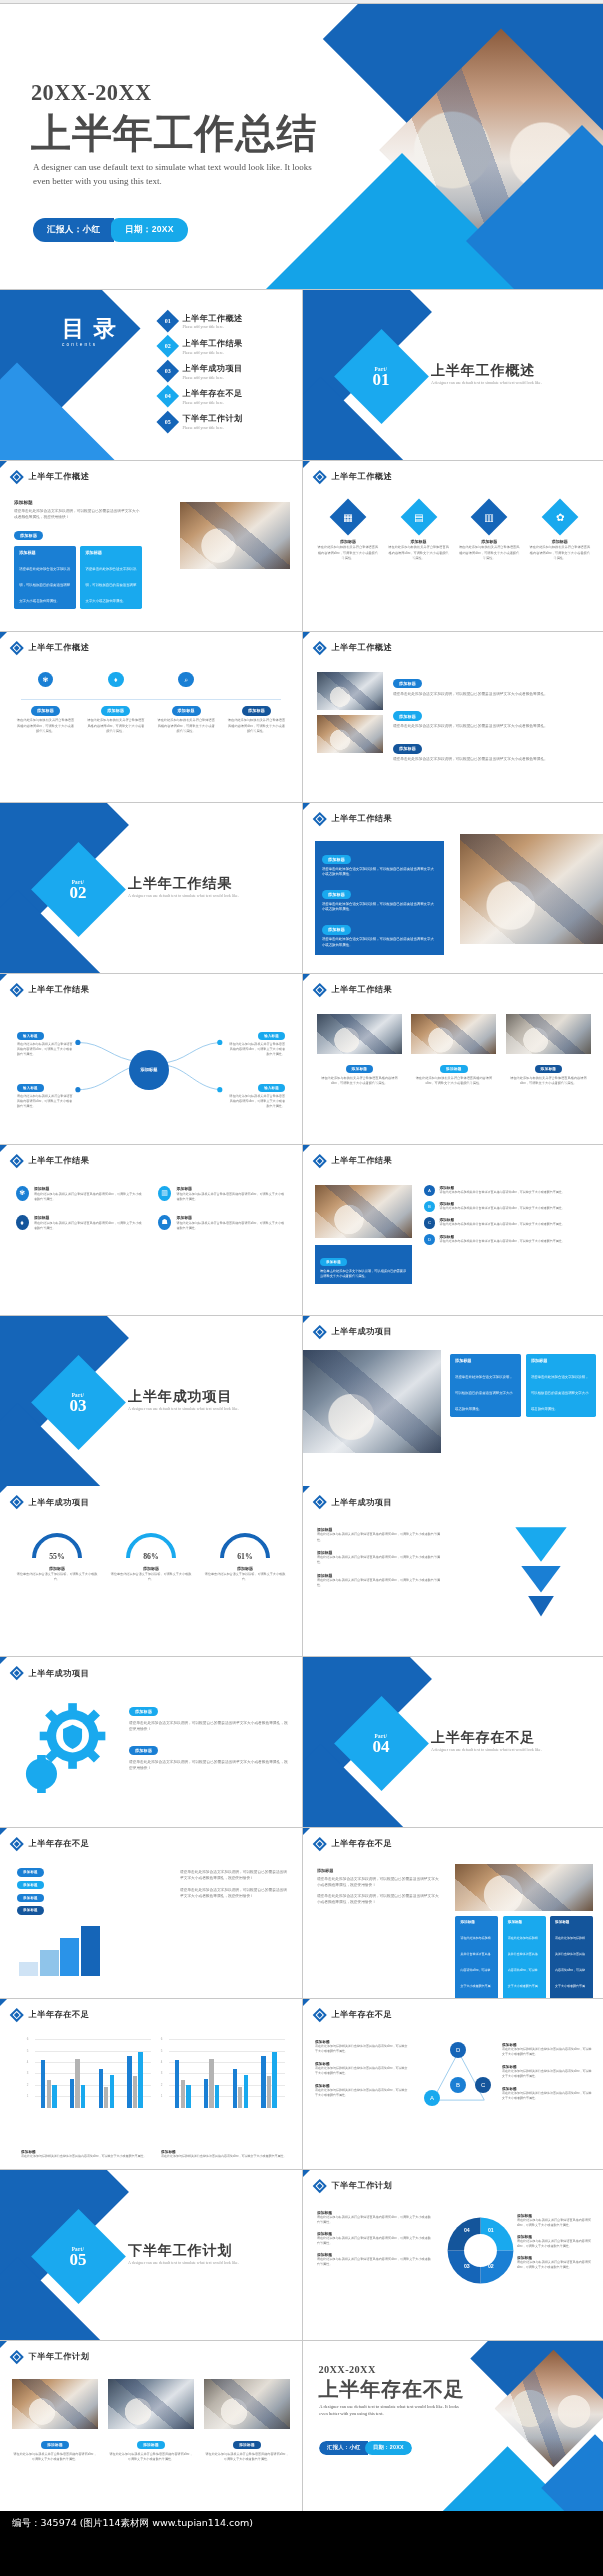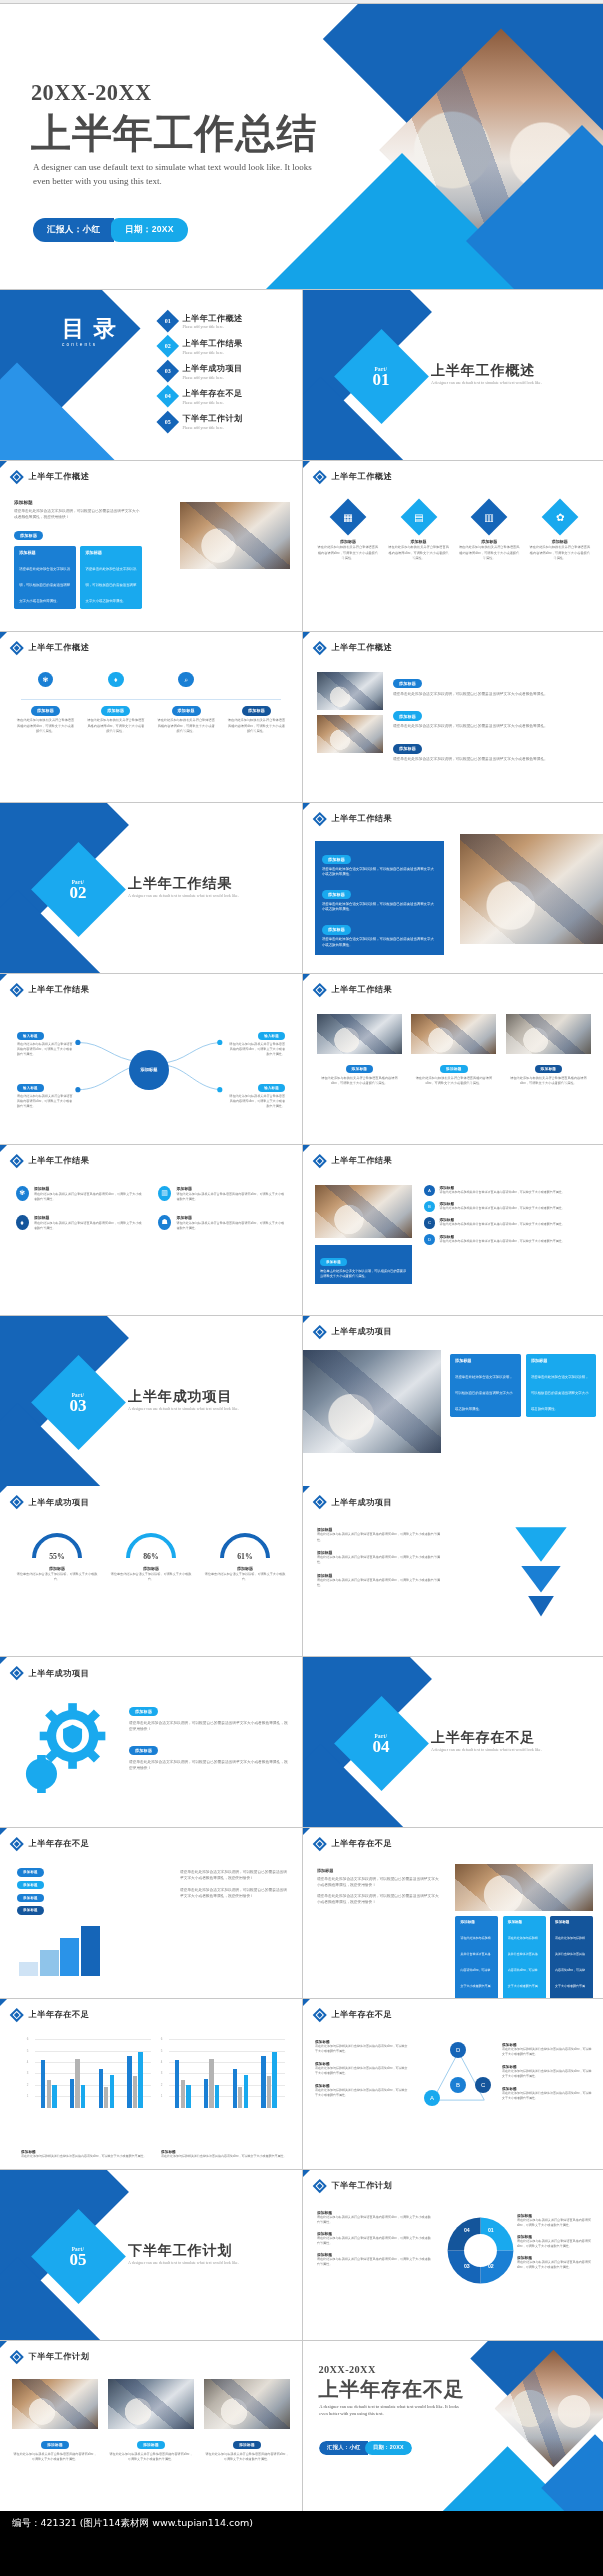--- a/index.html
+++ b/index.html
@@ -974,14 +974,14 @@
     <div class="ts-title" style="left:15.5px;top:35px;font-size:20px;">上半年存在不足</div>
     <div class="ts-sub" style="left:16.4px;top:63px;width:142px;font-size:4.5px;">A designer can use default text to simulate what text would look like. It looks even better with you using this text.</div>
     <div class="ts-bar" style="left:16.4px;top:100px;">
       <span class="a">汇报人：小红</span>
       <span class="b">日期：20XX</span>
     </div>
   </div>
 
 </div>
 
-<div class="footer">编号：421321 (图片114素材网 www.tupian114.com)</div>
+<div class="footer">编号：345974 (图片114素材网 www.tupian114.com)</div>
 
 
 </body></html>

